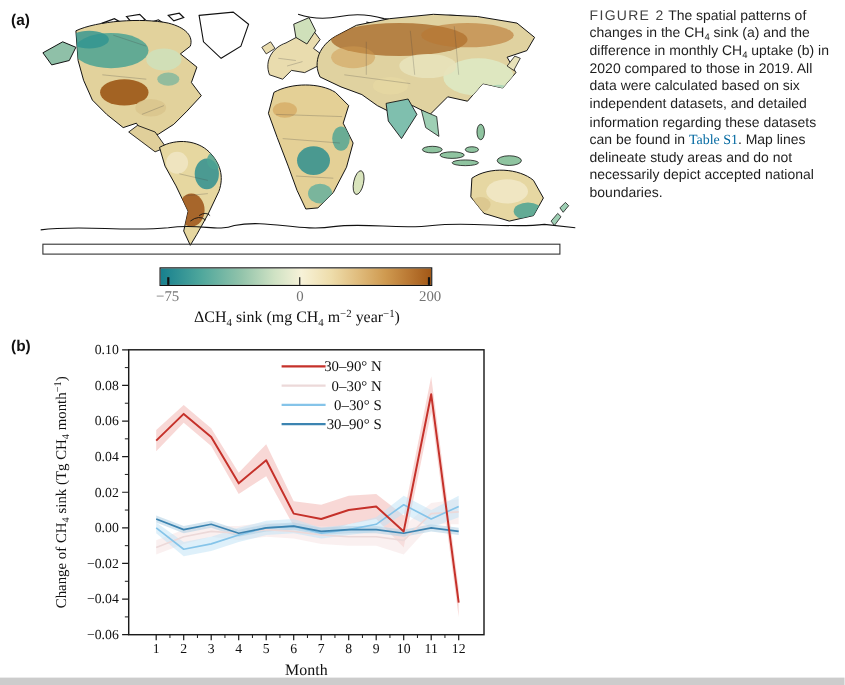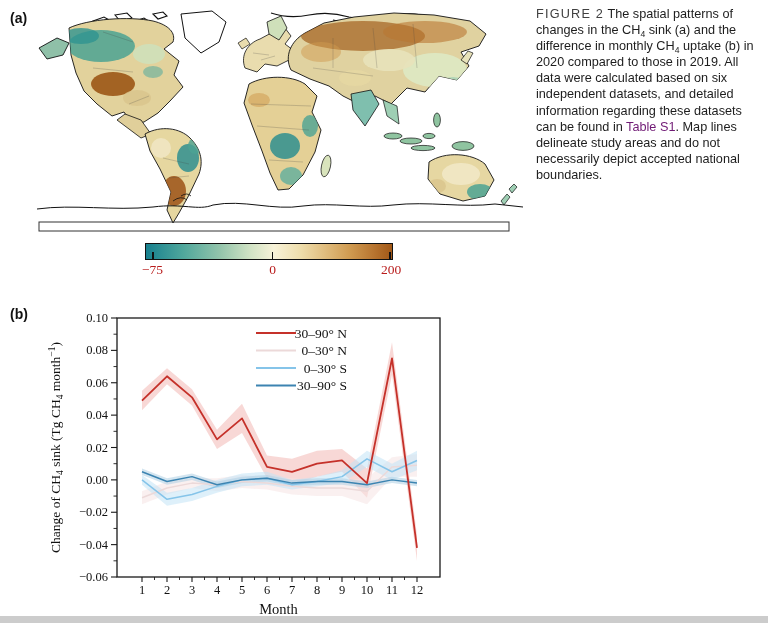--- a/index.html
+++ b/index.html
@@ -7,34 +7,34 @@
         font-family:"Liberation Serif",serif;}
   .panel-label{position:absolute;font-family:"Liberation Sans",sans-serif;
         font-weight:bold;font-size:14px;color:#111;}
   
   #map-svg{position:absolute;left:33px;top:8px;}
   
   #cbar{position:absolute;left:145px;top:243px;width:248px;height:17px;
         border:1.2px solid #111;box-sizing:border-box;}
   .cbar-tick{position:absolute;bottom:0;width:1.6px;height:7px;background:#111;}
   #cbar-labels{position:absolute;left:145px;top:262px;width:248px;height:18px;
-        font-size:13.5px;color:#b91c1c;}
+        font-size:13.5px;color:#737373;}
   #cbar-labels span{position:absolute;transform:translateX(-50%);}
   #cbar-title{position:absolute;left:110px;top:281px;width:320px;text-align:center;
         font-size:14.5px;color:#111;}
   sub.u{font-size:0.68em;vertical-align:-0.3em;line-height:0;}
   sup.u{font-size:0.68em;vertical-align:0.45em;line-height:0;}
   
   #chart-svg{position:absolute;left:0;top:300px;}
   
   #caption{position:absolute;left:536px;top:6px;width:229px;
         font-family:"Liberation Sans",sans-serif;font-size:12.7px;line-height:16.1px;
         color:#1d1d1d;}
   .cap-label{font-weight:normal;color:#404040;letter-spacing:1.2px;}
-  .cap-link{color:#701a75;cursor:pointer;}
+  .cap-link{color:#0369a1;cursor:pointer;font-family:Liberation Serif, serif;}
   #bottom-strip{position:absolute;left:0;top:616px;width:768px;height:7px;background:#cccccc;}
 </style>
 </head>
 <body>
 
 <div id="page">
 
   <div class="panel-label" style="left:10px;top:10px;">(a)</div>
 
   <svg id="map-svg" width="497" height="225" viewBox="0 0 497 225">
@@ -167,20 +167,21 @@
   <div id="cbar" style="background: linear-gradient(to right, rgb(23, 128, 142) 0%, rgb(79, 167, 156) 15%, rgb(147, 196, 171) 30%, rgb(207, 226, 196) 42%, rgb(247, 242, 216) 52%, rgb(238, 221, 171) 63%, rgb(224, 188, 125) 73%, rgb(207, 154, 80) 83%, rgb(185, 119, 50) 92%, rgb(162, 88, 23) 100%);">
       <div class="cbar-tick" style="left: calc(3% - 1px);"></div>
       <div class="cbar-tick" style="left: calc(51.5% - 1px);"></div>
       <div class="cbar-tick" style="left: calc(99.2% - 1px);"></div>
     </div>
   <div id="cbar-labels">
       <span style="left: 7.44px;">−75</span>
       <span style="left: 127.72px;">0</span>
       <span style="left: 246.016px;">200</span>
     </div>
+  <div id="cbar-title"><span>ΔCH</span><sub class="u">4</sub><span> sink (mg CH</span><sub class="u">4</sub><span> m</span><sup class="u">−2</sup><span> year</span><sup class="u">−1</sup><span>)</span></div>
 
   <div class="panel-label" style="left:10px;top:306px;">(b)</div>
   <svg id="chart-svg" width="480" height="323" viewBox="0 0 480 323">
       <polygon points="142,90.84375 167,68.18125 192,89.22500000000002 217,129.69375000000002 242,103.79375000000002 267,155.59375 292,158.83125 317,150.73749999999998 342,149.11875 367,168.54375 392,42.28125000000002 417,234.9125 417,260.8125 392,74.65625 367,197.68125 342,171.78125 317,176.63750000000002 292,184.73125000000002 267,178.25625 242,132.93125 217,149.11875 192,105.41250000000001 167,84.36874999999999 142,110.26875" fill="#f3b8b4" opacity="0.55"></polygon>
       <polygon points="142,191.20625 167,181.49375 192,178.25625 217,178.25625 242,175.01874999999998 267,176.63750000000002 292,178.25625 317,179.875 342,179.875 367,178.25625 392,157.2125 417,153.975 417,176.63750000000002 392,176.63750000000002 367,204.15625 342,196.0625 317,196.0625 292,194.44375 267,189.58750000000003 242,187.96875 217,191.20625 192,187.96875 167,194.44375 142,204.15625" fill="#f6e3e3" opacity="0.55"></polygon>
       <polygon points="142,175.01874999999998 167,192.82500000000002 192,187.96875 217,179.875 242,173.4 267,171.78125 292,179.875 317,176.63750000000002 342,170.1625 367,150.73749999999998 392,163.6875 417,150.73749999999998 417,170.1625 392,179.875 367,166.92499999999998 342,183.1125 317,186.35 292,189.58750000000003 267,184.73125000000002 242,186.35 217,192.82500000000002 192,200.91875000000002 167,205.775 142,184.73125000000002" fill="#c3e4f6" opacity="0.55"></polygon>
       <polygon points="142,168.54375 167,178.25625 192,173.4 217,181.49375 242,176.63750000000002 267,175.01874999999998 292,179.875 317,178.25625 342,178.25625 367,181.49375 392,176.63750000000002 417,179.875 417,186.35 392,183.1125 367,187.96875 342,184.73125000000002 317,184.73125000000002 292,186.35 267,181.49375 242,183.1125 217,187.96875 192,179.875 167,184.73125000000002 142,175.01874999999998" fill="#aecfe3" opacity="0.55"></polygon>
       <polyline points="142,197.68125 167,187.96875 192,183.1125 217,184.73125000000002 242,181.49375 267,183.1125 292,186.35 317,187.96875 342,187.96875 367,191.20625 392,166.92499999999998 417,165.30625000000003" fill="none" stroke="#ecd9d9" stroke-width="1.5" stroke-linejoin="round"></polyline>
       <polyline points="142,179.875 167,199.29999999999998 192,194.44375 217,186.35 242,179.875 267,178.25625 292,184.73125000000002 317,181.49375 342,176.63750000000002 367,158.83125 392,171.78125 417,160.45000000000002" fill="none" stroke="#85c4e9" stroke-width="1.5" stroke-linejoin="round"></polyline>
       <polyline points="142,171.78125 167,181.49375 192,176.63750000000002 217,184.73125000000002 242,179.875 267,178.25625 292,183.1125 317,181.49375 342,181.49375 367,184.73125000000002 392,179.875 417,183.1125" fill="none" stroke="#3c84b1" stroke-width="1.5" stroke-linejoin="round"></polyline>

